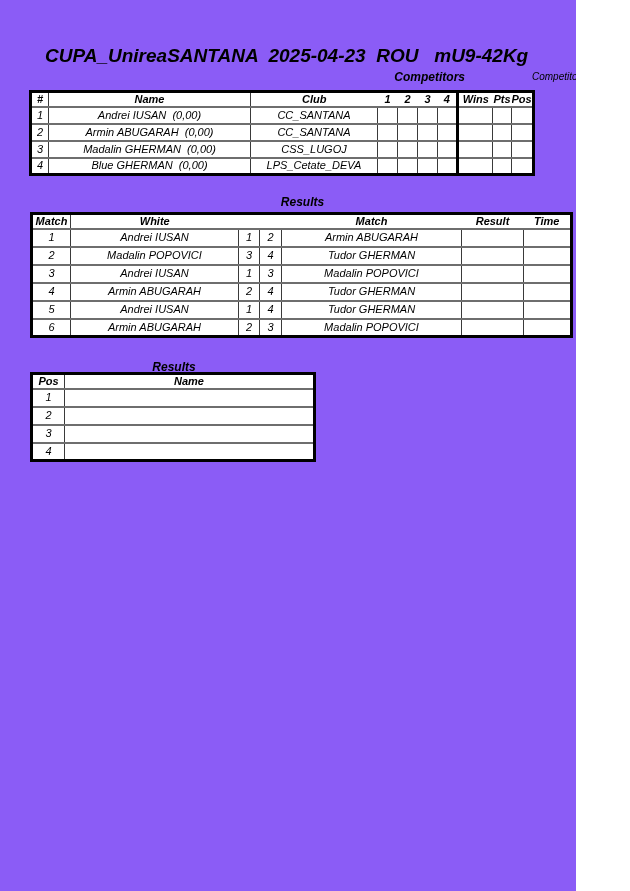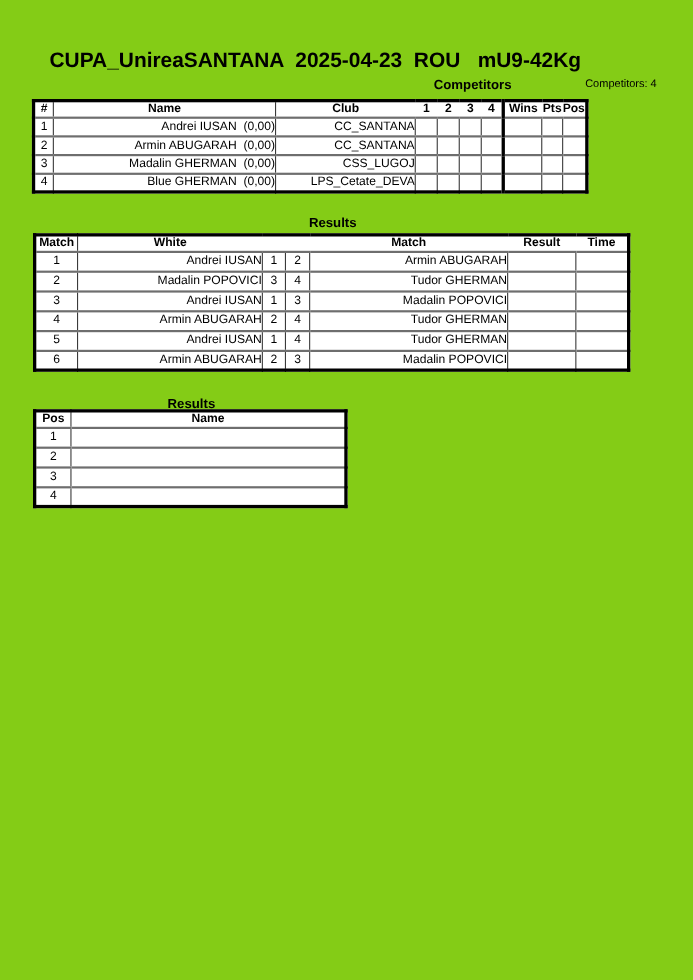--- a/index.html
+++ b/index.html
@@ -2,21 +2,21 @@
 <html><head>
 <meta charset="utf-8">
 <style>
   html, body { margin: 0; padding: 0; }
   body {
     width: 630px; height: 891px;
     background: #ffffff;
     font-family: "Liberation Sans", sans-serif;
     color: #000;
   }
-  .page { position: relative; width: 630px; height: 891px; background: #84cc16; overflow: hidden; }
+  .page { position: relative; width: 576px; height: 891px; background: #8b5cf6; overflow: hidden; font-style: italic; }
 
   .page-title {
     position: absolute; left: 45px; top: 45px;
     font-size: 19px; font-weight: bold; white-space: pre;
   }
   .section-label { position: absolute; font-size: 12px; font-weight: bold; text-align: center; }
   .lbl-competitors { left: 45px; top: 70px; width: 420px; text-align: right; }
   .lbl-matches    { left: 30px; top: 195px; width: 545px; }
   .lbl-results    { left: 30px; top: 360px; width: 288px; }
   .competitors-count {
@@ -35,21 +35,21 @@
     padding: 0;
     font-size: 11px;
     line-height: 1;
     white-space: pre;
     overflow: hidden;
     vertical-align: middle;
     border-top: 2px solid #6e6e6e;
   }
   table.sheet th { font-weight: bold; text-align: center; }
   td.c { text-align: center; }
-  td.l { text-align: right; padding-left: 6px; }
+  td.l { text-align: center; padding-left: 6px; }
   .vr  { border-right: 1px solid #3a3a3a; }
   .vrT { border-right: 3px solid #000; }
 
   #tbl-competitors { left: 29px; top: 90px; }
   #tbl-competitors tr { height: 17px; }
   #tbl-competitors tr.hdr { height: 15px; }
 
   #tbl-matches { left: 30px; top: 212px; padding-left: 12px; }
   #tbl-matches tr { height: 18px; }
   #tbl-matches tr.hdr { height: 15px; }

